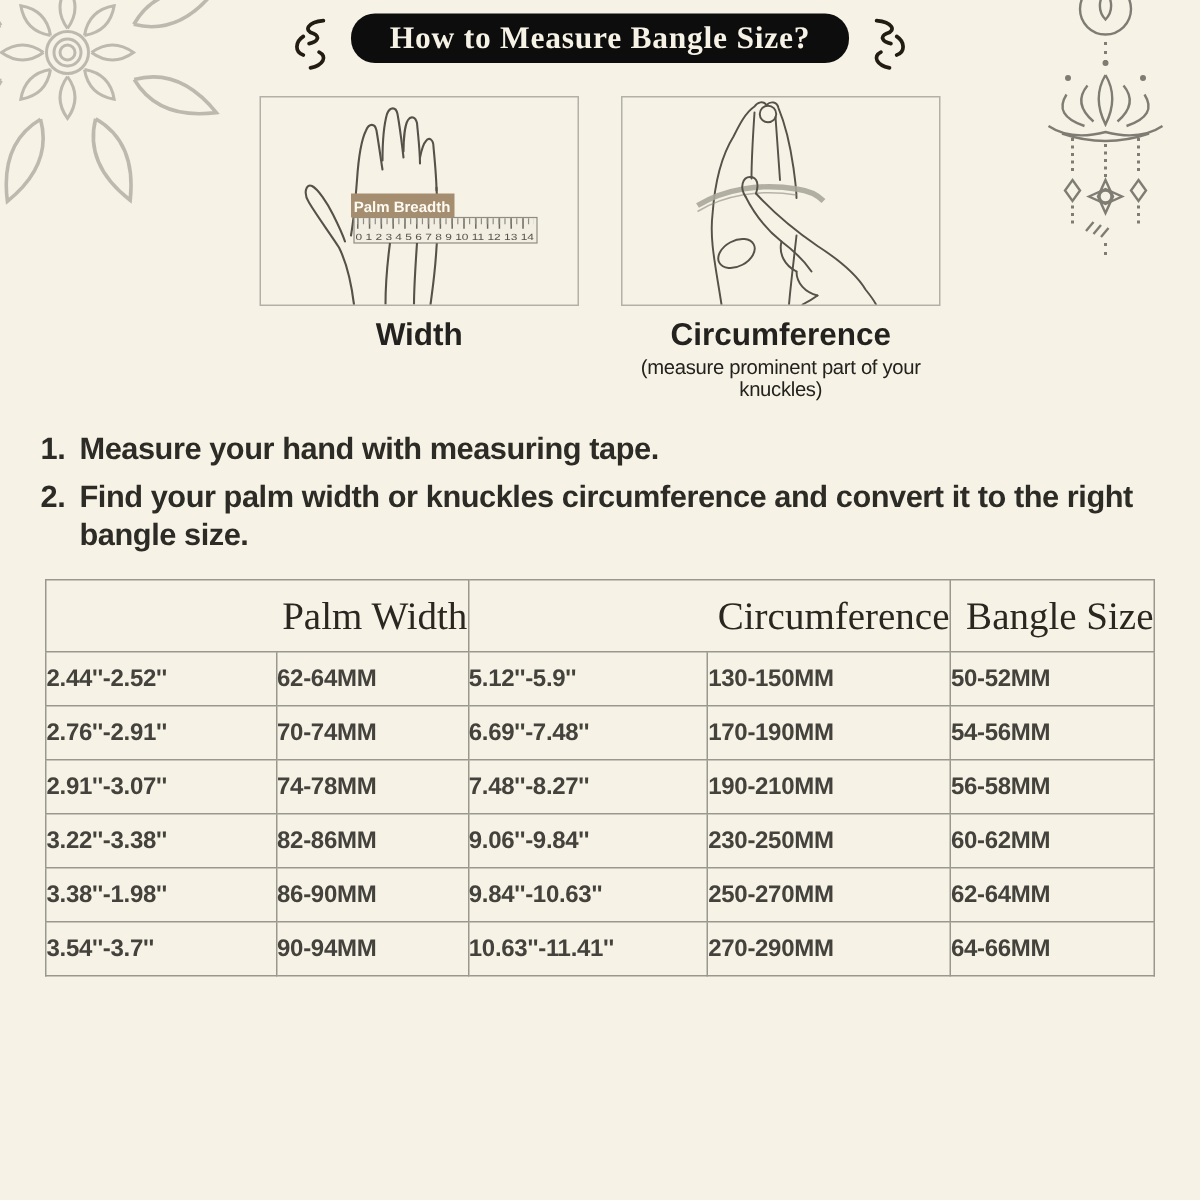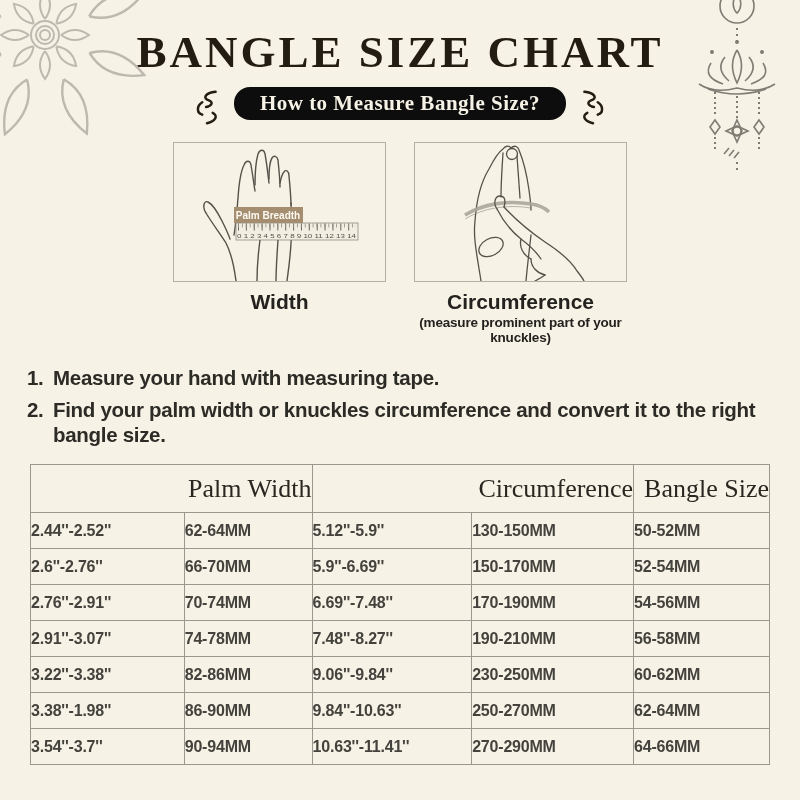--- a/index.html
+++ b/index.html
@@ -19,21 +19,21 @@
   .pill-row{margin-top:9px;display:flex;justify-content:center;align-items:flex-start;gap:12px;}
   .pill{background:var(--pill-bg);color:var(--pill-text);border-radius:16px;
         padding:4px 26px;font-family:"Liberation Serif",serif;font-weight:bold;
         font-size:21px;letter-spacing:.5px;}
   .flourish{width:30px;height:42px;}
   .illos{margin-top:13px;display:flex;justify-content:center;gap:28px;}
   .illo-box{width:213px;height:140px;border:1px solid var(--box-border);background:var(--bg);}
   .captions{margin-top:8px;display:flex;justify-content:center;gap:28px;text-align:center;}
   .cap-cell{width:213px;}
   .cap-main{font-size:21px;font-weight:bold;color:#23221e;}
-  .cap-note{font-size:13.5px;font-weight:bold;color:#23221e;margin-top:1px;letter-spacing:-.2px;}
+  .cap-note{font-size:13.5px;font-weight:normal;color:#23221e;margin-top:1px;letter-spacing:-.2px;}
   .instructions{margin:20px 0 0 27px;width:730px;color:var(--body-text);
         font-size:20.5px;font-weight:bold;letter-spacing:-.3px;line-height:1.22;}
   .instr-row{display:flex;margin-bottom:7px;}
   .instr-num{flex:0 0 26px;}
   .instr-text{flex:1;}
   table.size{width:740px;margin:17px auto 0;border-collapse:collapse;table-layout:fixed;}
   table.size th{border:1px solid var(--table-border);height:48px;text-align:right;
         font-family:"Liberation Serif",serif;font-weight:500;font-size:26px;color:var(--header-text);margin-top:35px;}
   table.size td{border:1px solid var(--table-border);height:36px;text-align:left;
         font-size:16px;font-weight:bold;color:var(--table-text);letter-spacing:-.2px;margin-left:12px;}
@@ -101,21 +101,20 @@
       <g>
         <path d="M55 120 L60 131 L55 142 L50 131 Z"></path>
         <path d="M44 131 L55 126 L66 131 L55 136 Z"></path>
         <circle cx="55" cy="131" r="4"></circle>
       </g>
       <path d="M47 148 l-5 6 M52 150 l-5 6 M57 152 l-5 6"></path>
       <line x1="55" y1="162" x2="55" y2="174" stroke-dasharray="2 4" stroke-width="2"></line>
     </g>
   </svg>
 
-  <h1 class="title">BANGLE SIZE CHART</h1>
 
   <div class="pill-row">
     <svg class="flourish" viewBox="0 0 30 44" fill="none">
       <g stroke="var(--ink)" stroke-width="2.6" stroke-linecap="round">
         <path d="M24 5 C13 6 10 12 17 14 C22 16 20 20 14 21"></path>
         <path d="M10 16 C4 20 4 27 10 29"></path>
         <path d="M21 27 C27 30 24 36 15 38"></path>
       </g>
     </svg>
     <div class="pill">How to Measure Bangle Size?</div>
@@ -213,27 +212,20 @@
     </thead>
     <tbody>
         <tr>
           <td>2.44''-2.52''</td>
           <td>62-64MM</td>
           <td>5.12''-5.9''</td>
           <td>130-150MM</td>
           <td>50-52MM</td>
         </tr>
         <tr>
-          <td>2.6''-2.76''</td>
-          <td>66-70MM</td>
-          <td>5.9''-6.69''</td>
-          <td>150-170MM</td>
-          <td>52-54MM</td>
-        </tr>
-        <tr>
           <td>2.76''-2.91''</td>
           <td>70-74MM</td>
           <td>6.69''-7.48''</td>
           <td>170-190MM</td>
           <td>54-56MM</td>
         </tr>
         <tr>
           <td>2.91''-3.07''</td>
           <td>74-78MM</td>
           <td>7.48''-8.27''</td>

